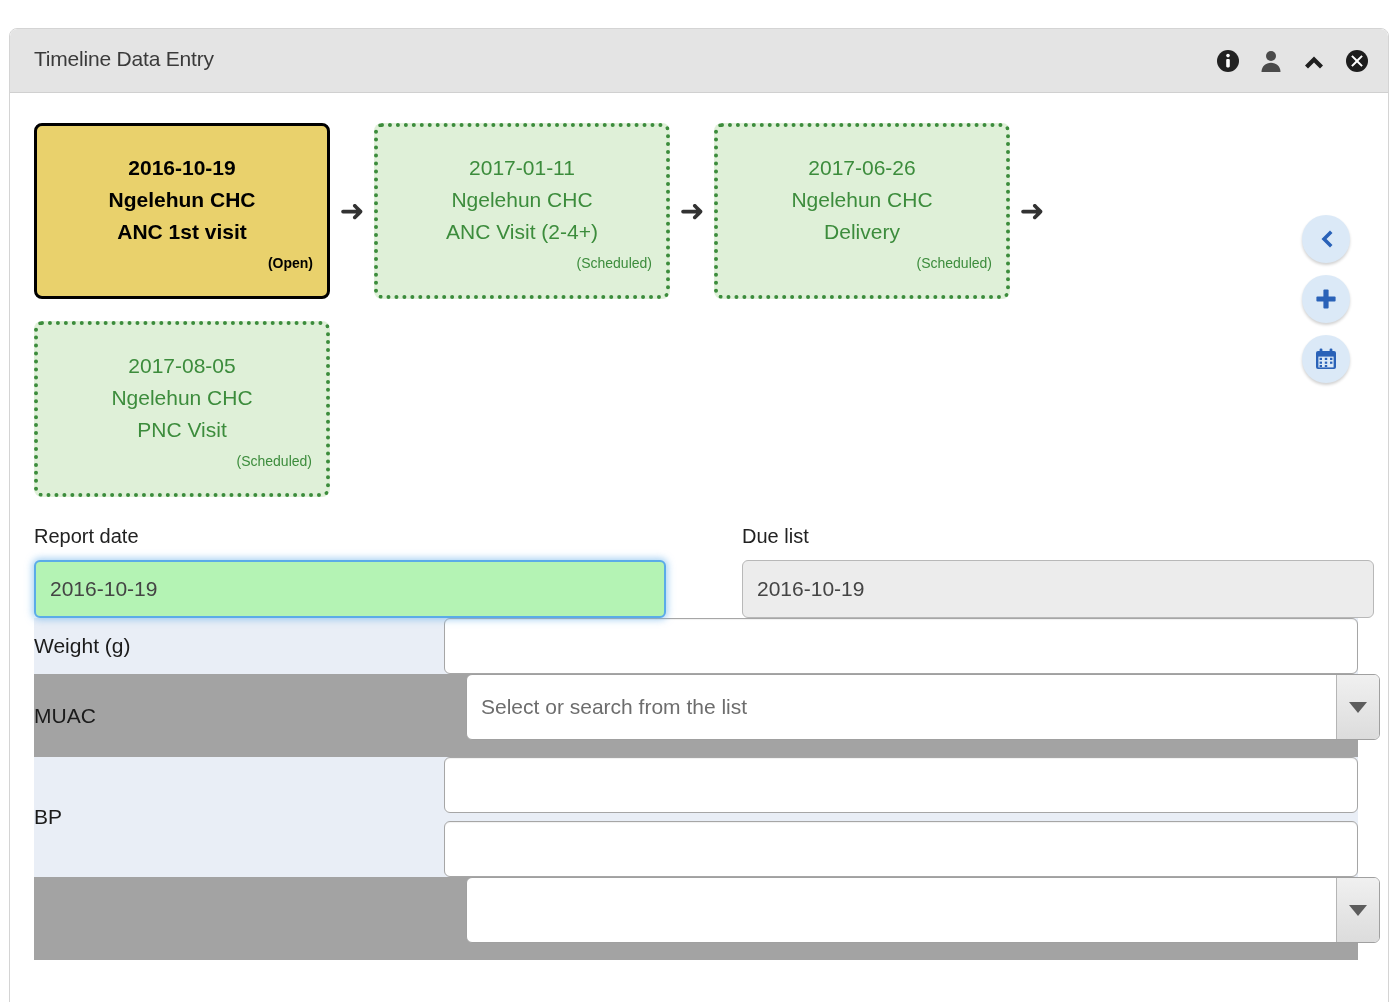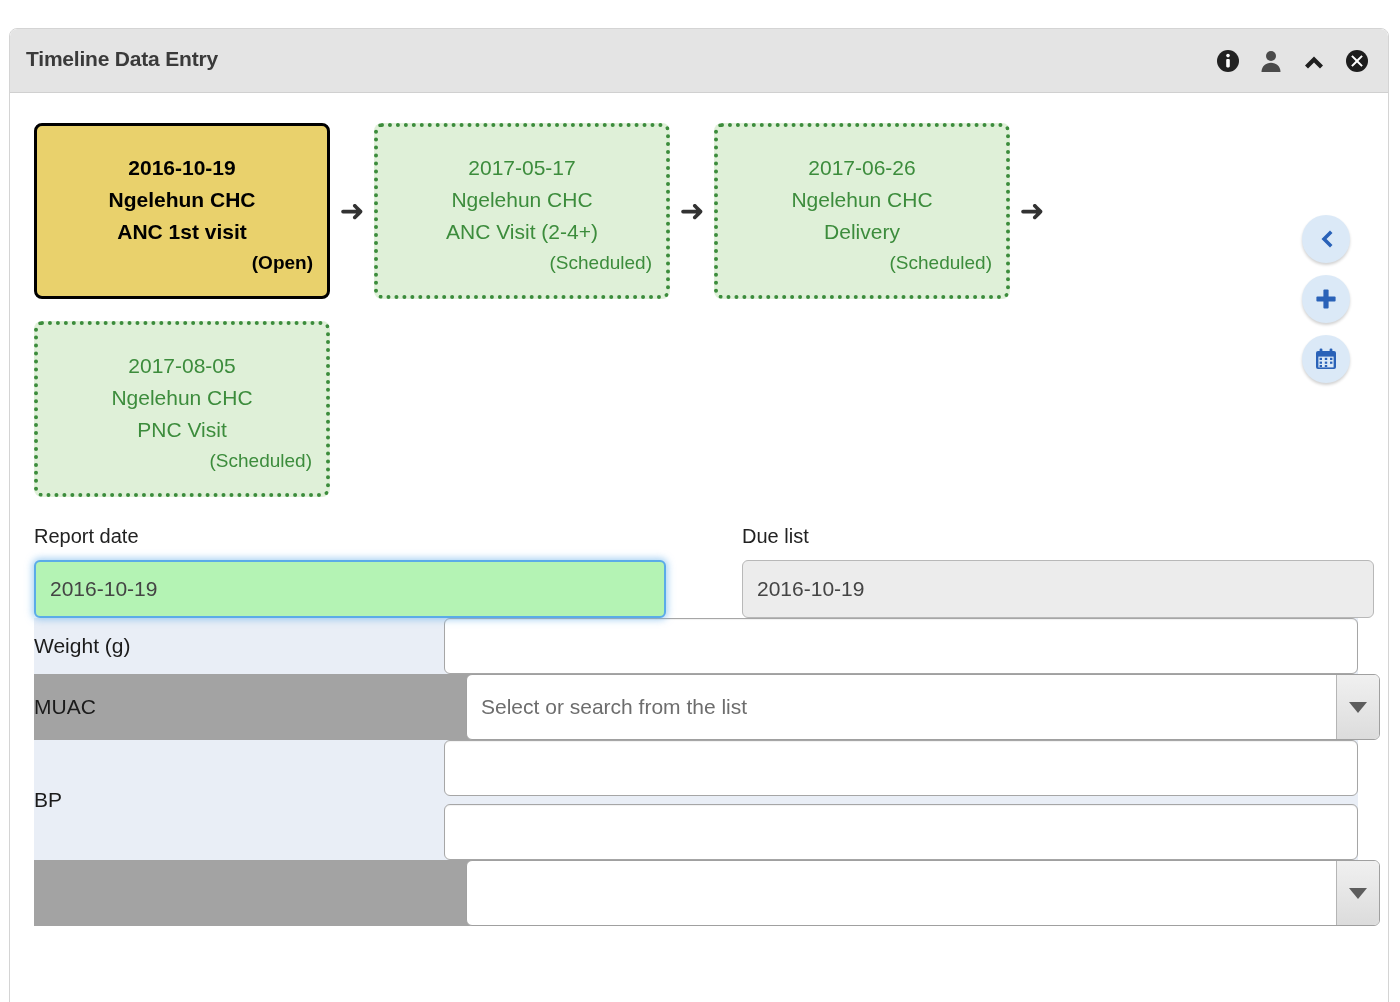--- a/index.html
+++ b/index.html
@@ -37,24 +37,24 @@
     position: relative;
     height: 64px;
     background: #e4e4e4;
     border-bottom: 1px solid #d0d0d0;
     border-radius: 7px 7px 0 0;
     box-sizing: border-box;
   }
 
   .panel-title {
     position: absolute;
-    left: 16px;
+    left: 24px;
     top: 18px;
     font-size: 21px;
-    font-weight: bold;
+    font-weight: normal;
     color: #3a3a3a;
     letter-spacing: -0.2px;
   }
 
   .header-icons {
     position: absolute;
     right: 18px;
     top: 0;
     height: 64px;
     display: flex;
@@ -119,21 +119,21 @@
     font-weight: normal;
   }
 
   .event-line {
     font-size: 21px;
     line-height: 32px;
     white-space: nowrap;
   }
 
   .event-status {
-    font-size: 19px;
+    font-size: 14px;
     line-height: 22px;
     text-align: right;
     margin-top: 4px;
   }
   .event-card.open .event-status { font-weight: bold; }
 
   .tl-arrow {
     width: 44px;
     height: 176px;
     display: flex;
@@ -253,21 +253,21 @@
     padding: 0 14px;
     font-family: "Liberation Sans", sans-serif;
     box-shadow: inset 0 1px 1px rgba(0,0,0,0.06);
   }
 
   .text-input + .text-input { margin-top: 8px; }
 
   .select-wrap {
     position: relative;
     width: 100%;
-    height: 66px;
+    height: 83px;
     padding-left: 22px;
   }
 
   .select-box {
     width: 100%;
     height: 66px;
     box-sizing: border-box;
     border: 1px solid #a0a0a0;
     border-radius: 6px;
     background: #ffffff;
@@ -346,21 +346,21 @@
         <div class="event-card open">
           <div class="event-line">2016-10-19</div>
           <div class="event-line">Ngelehun CHC</div>
           <div class="event-line">ANC 1st visit</div>
           <div class="event-status">(Open)</div>
         </div>
 
         <div class="tl-arrow">➜</div>
 
         <div class="event-card scheduled">
-          <div class="event-line">2017-05-17</div>
+          <div class="event-line">2017-01-11</div>
           <div class="event-line">Ngelehun CHC</div>
           <div class="event-line">ANC Visit (2-4+)</div>
           <div class="event-status">(Scheduled)</div>
         </div>
 
         <div class="tl-arrow">➜</div>
 
         <div class="event-card scheduled">
           <div class="event-line">2017-06-26</div>
           <div class="event-line">Ngelehun CHC</div>

